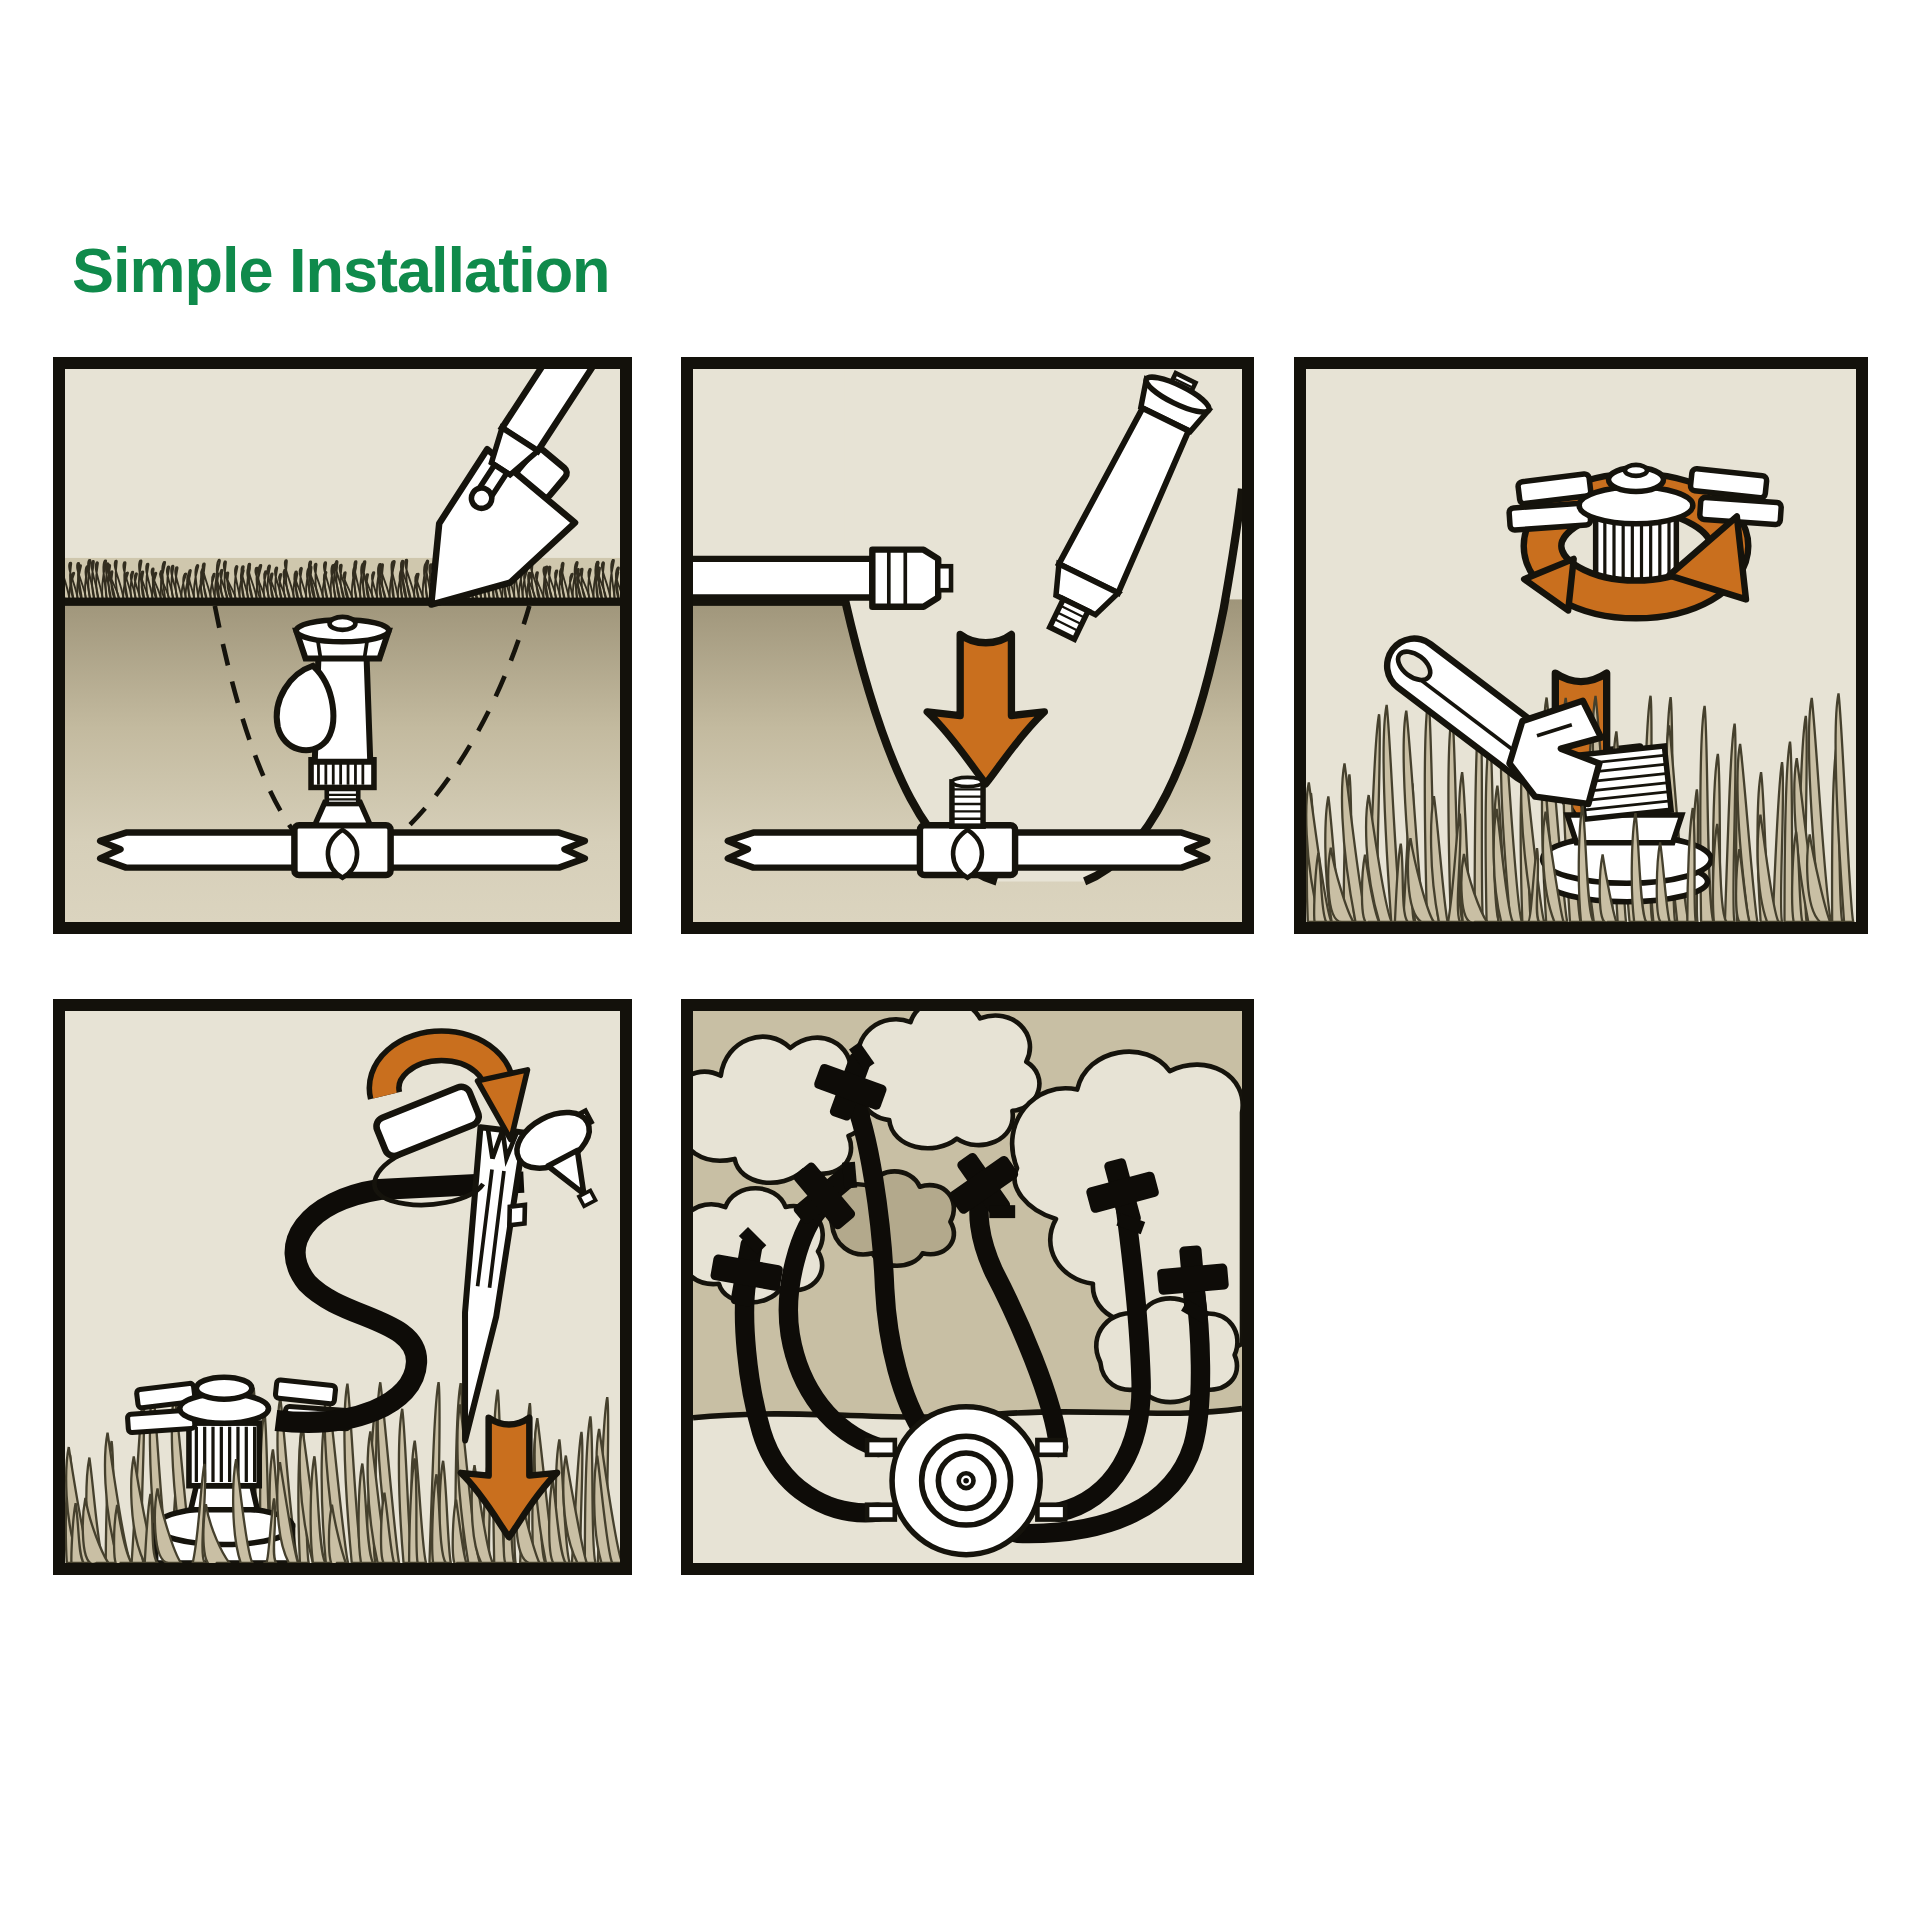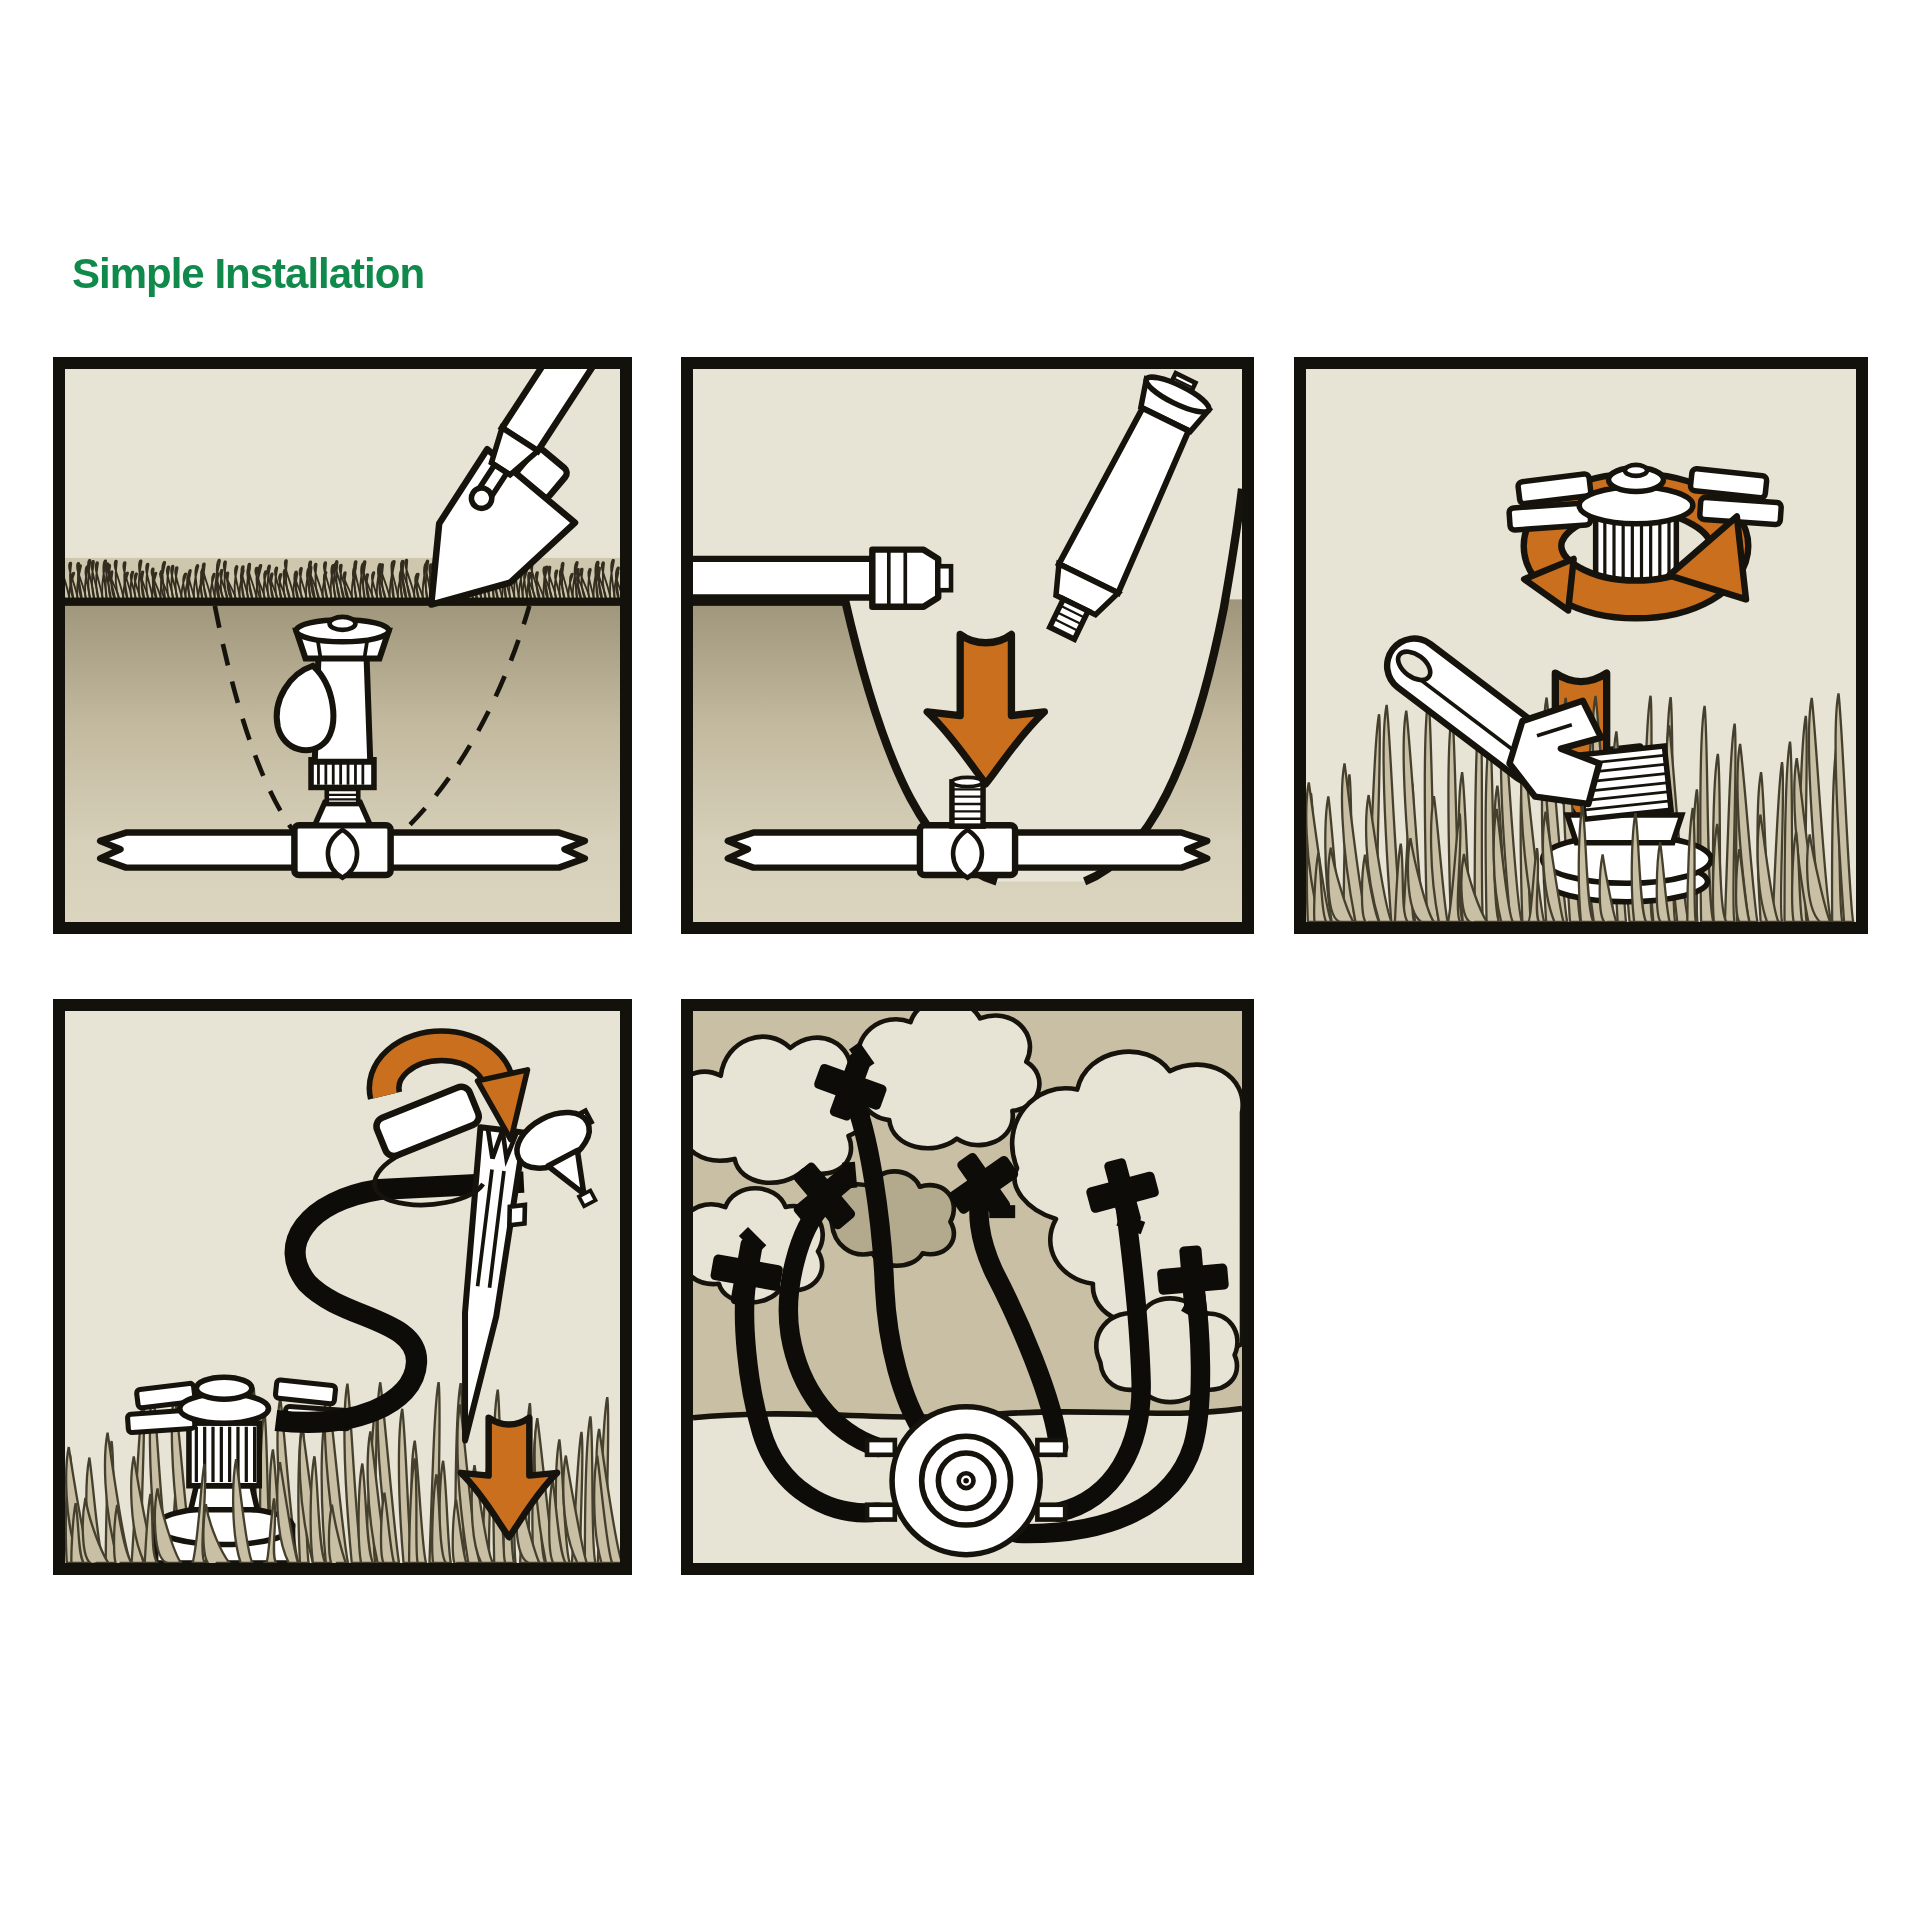--- a/index.html
+++ b/index.html
@@ -1,18 +1,18 @@
 <!DOCTYPE html>
 <html style="--page-bg: #ffffff; --title-green: #0f8a4b; --accent-orange: #c96f1e; --panel-bg: #e7e3d5; --panel-border: #13110b; --line-black: #15130c; --soil-dark: #9f957a; --soil-mid: #c3ba9f; --soil-light: #dbd4bf; --grass-tan: #cfc7ad; --blade-tan: #c9bfa4; --blade-outline: #45402d; --scribble: #322d1f; --bush-medium: #c8bfa4; --bush-dark: #b3a98c;"><head>
 <meta charset="utf-8">
 <style>
   html,body{margin:0;padding:0;background:#ffffff;}
   .page{position:relative;width:1931px;height:1931px;background:var(--page-bg,#fff);overflow:hidden;
         font-family:"Liberation Sans","DejaVu Sans",sans-serif;}
-  .title{position:absolute;left:72px;top:253px;font-size:42px;font-weight:bold;
+  .title{position:absolute;left:72px;top:239px;font-size:63px;font-weight:bold;
          color:var(--title-green,#0f8a4b);letter-spacing:-1px;line-height:1;}
   .panel{position:absolute;border:12.6px solid var(--panel-border,#13110b);
          background:var(--panel-bg,#e7e3d5);box-sizing:border-box;}
   .panel svg{display:block;width:100%;height:100%;}
   #p1{left:53px;top:357px;width:579px;height:577px;}
   #p2{left:681px;top:357px;width:573px;height:577px;}
   #p3{left:1294px;top:357px;width:574px;height:577px;}
   #p4{left:53px;top:999px;width:579px;height:576px;}
   #p5{left:681px;top:999px;width:573px;height:576px;}
   .wh{fill:#ffffff;stroke:#15130c;}

